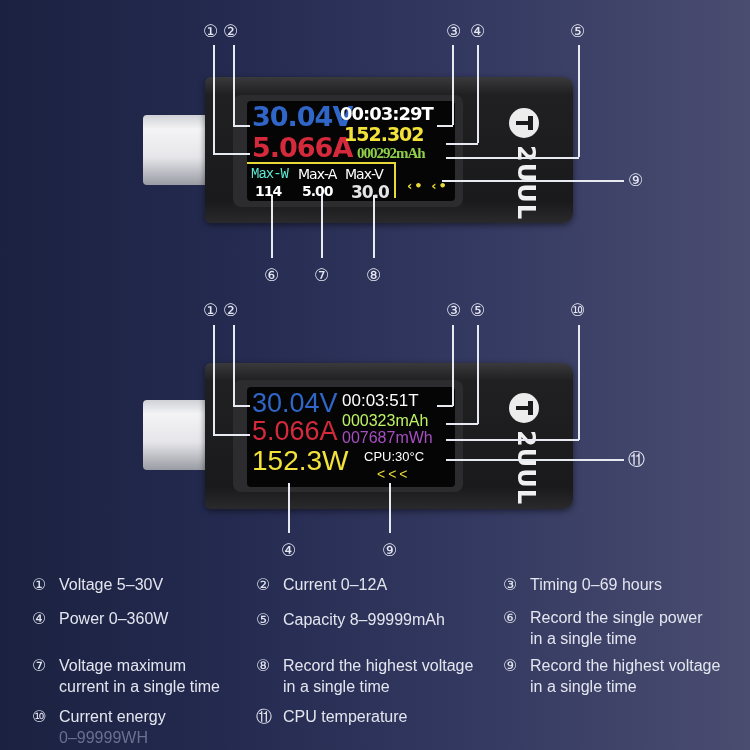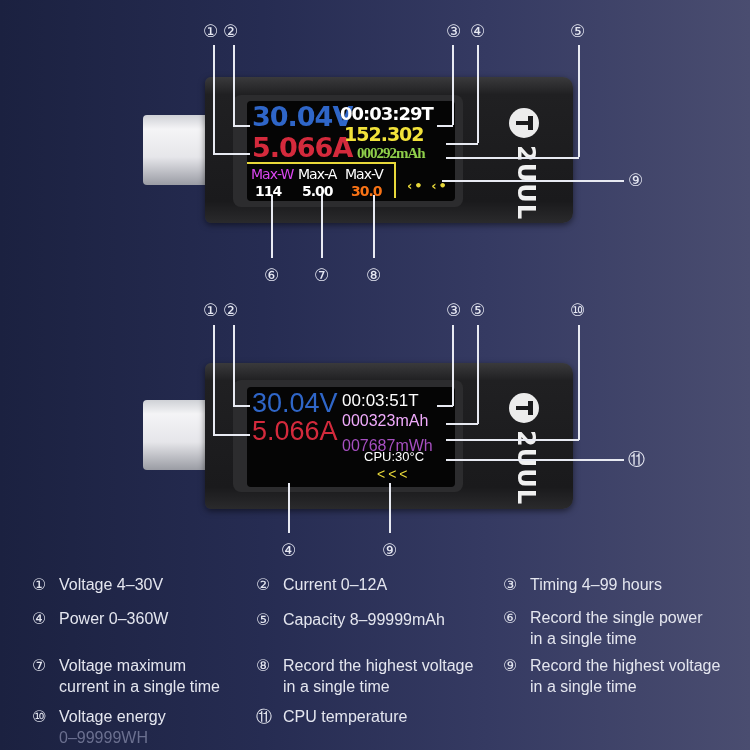--- a/index.html
+++ b/index.html
@@ -31,26 +31,26 @@
   <div class="body" style="left:205px;top:77px;width:368px;height:146px;"></div>
   <div class="bezel" style="left:233px;top:95px;width:230px;height:112px;"></div>
   <div class="screen" style="left:247px;top:101px;width:208px;height:100px;">
     <div class="lcd" style="left:5px;top:2px;font-size:27px;color:#2f66c8;">30.04V</div>
     <div class="lcd" style="left:5px;top:33px;font-size:27px;color:#d42a3c;">5.066A</div>
     <div class="lcd" style="left:93px;top:4px;font-size:18px;color:#ffffff;">00:03:29T</div>
     <div class="lcd" style="left:97px;top:24px;font-size:19px;color:#f2e23a;">152.302</div>
     <div class="lcd" style="left:110px;top:45px;font-size:15px;color:#8fcf4a;font-family:Liberation Serif, serif;">000292mAh</div>
     <div class="abs" style="left:0;top:61px;width:148px;height:1.5px;background:#e8d83a;"></div>
     <div class="abs" style="left:147px;top:61px;width:1.5px;height:36px;background:#e8d83a;"></div>
-    <div class="lcd" style="left:4px;top:66px;font-size:14px;color:#d946ef;font-weight:normal;">Max-W</div>
+    <div class="lcd" style="left:4px;top:66px;font-size:14px;color:#5eead4;font-weight:normal;font-family:Liberation Mono, monospace;">Max-W</div>
     <div class="lcd" style="left:51px;top:66px;font-size:14px;color:#fff;font-weight:normal;">Max-A</div>
     <div class="lcd" style="left:98px;top:66px;font-size:14px;color:#fff;font-weight:normal;">Max-V</div>
     <div class="lcd" style="left:8px;top:83px;font-size:14px;color:#fff;">114</div>
     <div class="lcd" style="left:55px;top:83px;font-size:14px;color:#fff;">5.00</div>
-    <div class="lcd" style="left:104px;top:83px;font-size:14px;color:#f97316;">30.0</div>
+    <div class="lcd" style="left:104px;top:83px;font-size:17px;color:#e5e5e5;">30.0</div>
     <div class="lcd" style="left:160px;top:78px;font-size:13px;color:#e8d83a;letter-spacing:2px;">‹• ‹•</div>
   </div>
   <div class="logo" style="left:509px;top:108px;">
     <svg width="30" height="30" viewBox="0 0 30 30">
         <rect x="7" y="13" width="12" height="4" fill="#1a1a1c"></rect>
         <path d="M19 8 L24 8 L24 22 L19 22 Z" fill="#1a1a1c"></path>
       </svg>
   </div>
   <div class="brand" style="left:540px;top:145px;">2UUL</div>
 </div>
@@ -79,23 +79,24 @@
 <span class="num" style="left:314px;top:267px;">⑦</span>
 <span class="num" style="left:366px;top:267px;">⑧</span>
 
 <div>
   <div class="plug" style="left:143px;top:400px;width:70px;height:70px;"></div>
   <div class="body" style="left:205px;top:363px;width:368px;height:146px;"></div>
   <div class="bezel" style="left:233px;top:380px;width:230px;height:112px;"></div>
   <div class="screen" style="left:247px;top:387px;width:208px;height:100px;">
     <div class="lcd2" style="left:5px;top:3px;font-size:27px;color:#2f66c8;">30.04V</div>
     <div class="lcd2" style="left:5px;top:31px;font-size:27px;color:#d42a3c;">5.066A</div>
+    <div class="lcd2" style="left:5px;top:60px;font-size:28px;color:#f2e23a;">152.3W</div>
     <div class="lcd2" style="left:95px;top:5px;font-size:17px;color:#ffffff;">00:03:51T</div>
-    <div class="lcd2" style="left:95px;top:26px;font-size:16px;color:#f0abfc;">000323mAh</div>
-    <div class="lcd2" style="left:95px;top:43px;font-size:16px;color:#a64fc0;margin-top:8px;">007687mWh</div>
+    <div class="lcd2" style="left:95px;top:26px;font-size:16px;color:#bef264;">000323mAh</div>
+    <div class="lcd2" style="left:95px;top:43px;font-size:16px;color:#a64fc0;">007687mWh</div>
     <div class="lcd2" style="left:117px;top:63px;font-size:13px;color:#ffffff;">CPU:30°C</div>
     <div class="lcd2" style="left:130px;top:80px;font-size:14px;color:#e8d83a;letter-spacing:3px;">&lt;&lt;&lt;</div>
   </div>
   <div class="logo" style="left:509px;top:393px;">
     <svg width="30" height="30" viewBox="0 0 30 30">
         <rect x="7" y="13" width="12" height="4" fill="#1a1a1c"></rect>
         <path d="M19 8 L24 8 L24 22 L19 22 Z" fill="#1a1a1c"></path>
       </svg>
   </div>
   <div class="brand" style="left:540px;top:430px;">2UUL</div>
@@ -118,27 +119,27 @@
 <div class="hl" style="left:446px;top:439px;width:133px;"></div>
 <div class="hl" style="left:446px;top:459px;width:178px;"></div>
 <span class="num" style="left:628px;top:451px;">⑪</span>
 <div class="vl" style="left:288px;top:483px;height:50px;"></div>
 <div class="vl" style="left:389px;top:483px;height:50px;"></div>
 <span class="num" style="left:281px;top:542px;">④</span>
 <span class="num" style="left:382px;top:542px;">⑨</span>
 
 <div>
   <div class="legend-item" style="left:32px;top:574px;">
-    <span class="n">①</span><span class="t">Voltage 4–30V</span>
+    <span class="n">①</span><span class="t">Voltage 5–30V</span>
   </div>
   <div class="legend-item" style="left:256px;top:574px;">
     <span class="n">②</span><span class="t">Current 0–12A</span>
   </div>
   <div class="legend-item" style="left:503px;top:574px;">
-    <span class="n">③</span><span class="t">Timing 4–99 hours</span>
+    <span class="n">③</span><span class="t">Timing 0–69 hours</span>
   </div>
 
   <div class="legend-item" style="left:32px;top:608px;">
     <span class="n">④</span><span class="t">Power 0–360W</span>
   </div>
   <div class="legend-item" style="left:256px;top:609px;">
     <span class="n">⑤</span><span class="t">Capacity 8–99999mAh</span>
   </div>
   <div class="legend-item" style="left:503px;top:607px;">
     <span class="n">⑥</span><span class="t">Record the single power</span><span class="t" style="top:21px;">in a single time</span>
@@ -148,18 +149,18 @@
     <span class="n">⑦</span><span class="t">Voltage maximum</span><span class="t" style="top:21px;">current in a single time</span>
   </div>
   <div class="legend-item" style="left:256px;top:655px;">
     <span class="n">⑧</span><span class="t">Record the highest voltage</span><span class="t" style="top:21px;">in a single time</span>
   </div>
   <div class="legend-item" style="left:503px;top:655px;">
     <span class="n">⑨</span><span class="t">Record the highest voltage</span><span class="t" style="top:21px;">in a single time</span>
   </div>
 
   <div class="legend-item" style="left:32px;top:706px;">
-    <span class="n">⑩</span><span class="t">Voltage energy</span><span class="t sub" style="top:21px;">0–99999WH</span>
+    <span class="n">⑩</span><span class="t">Current energy</span><span class="t sub" style="top:21px;">0–99999WH</span>
   </div>
   <div class="legend-item" style="left:256px;top:706px;">
     <span class="n">⑪</span><span class="t">CPU temperature</span>
   </div>
 </div>
 
 </body></html>

